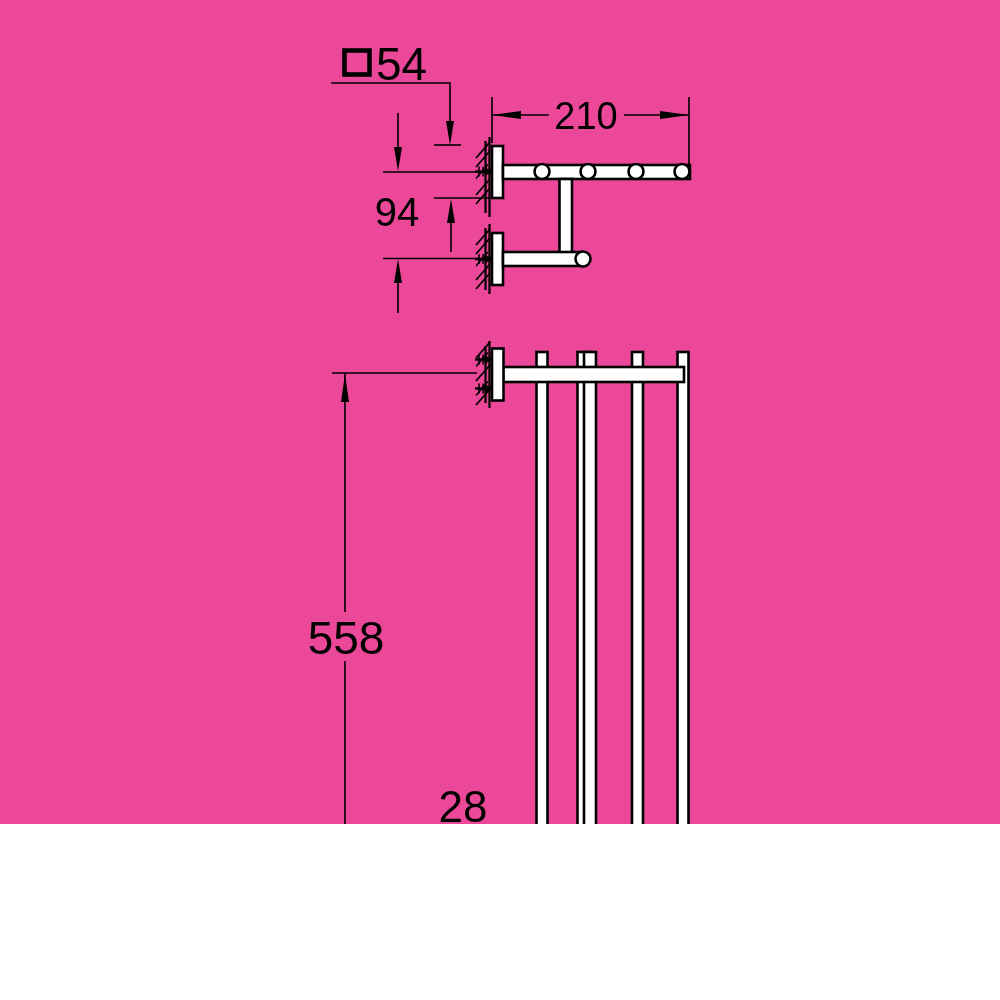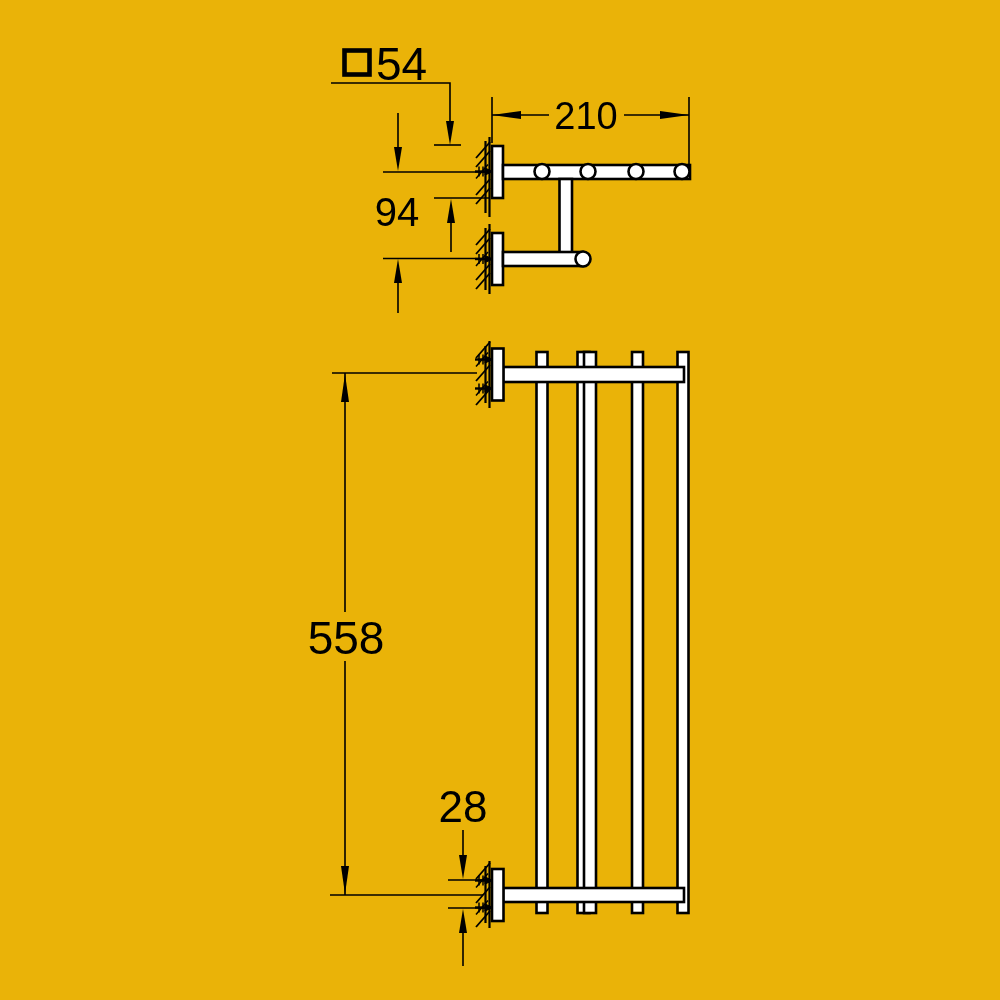--- a/index.html
+++ b/index.html
@@ -1,16 +1,16 @@
 <!DOCTYPE html>
 <html><head>
 <meta charset="utf-8">
 <style>
   html,body { margin:0; padding:0; background:#ffffff; }
-  #stage { position:relative; width:1000px; height:1000px; background:#eab308; overflow:hidden; }
+  #stage { position:relative; width:1000px; height:824px; background:#ec4899; overflow:hidden; }
   svg { display:block; }
   .ol   { fill:#ffffff; stroke:#000000; stroke-width:2.6; }   
   .ln   { fill:none; stroke:#000000; stroke-width:2.2; }      
   .thin { fill:none; stroke:#000000; stroke-width:1.6; }      
   .ah   { fill:#000000; stroke:none; }                        
   .sq   { fill:none; stroke:#000000; stroke-width:4.6; }      
   .scr  { stroke:#000000; }
   .dim  { font-family:"Liberation Sans","DejaVu Sans",sans-serif; fill:#000000; }
 </style>
 </head>

